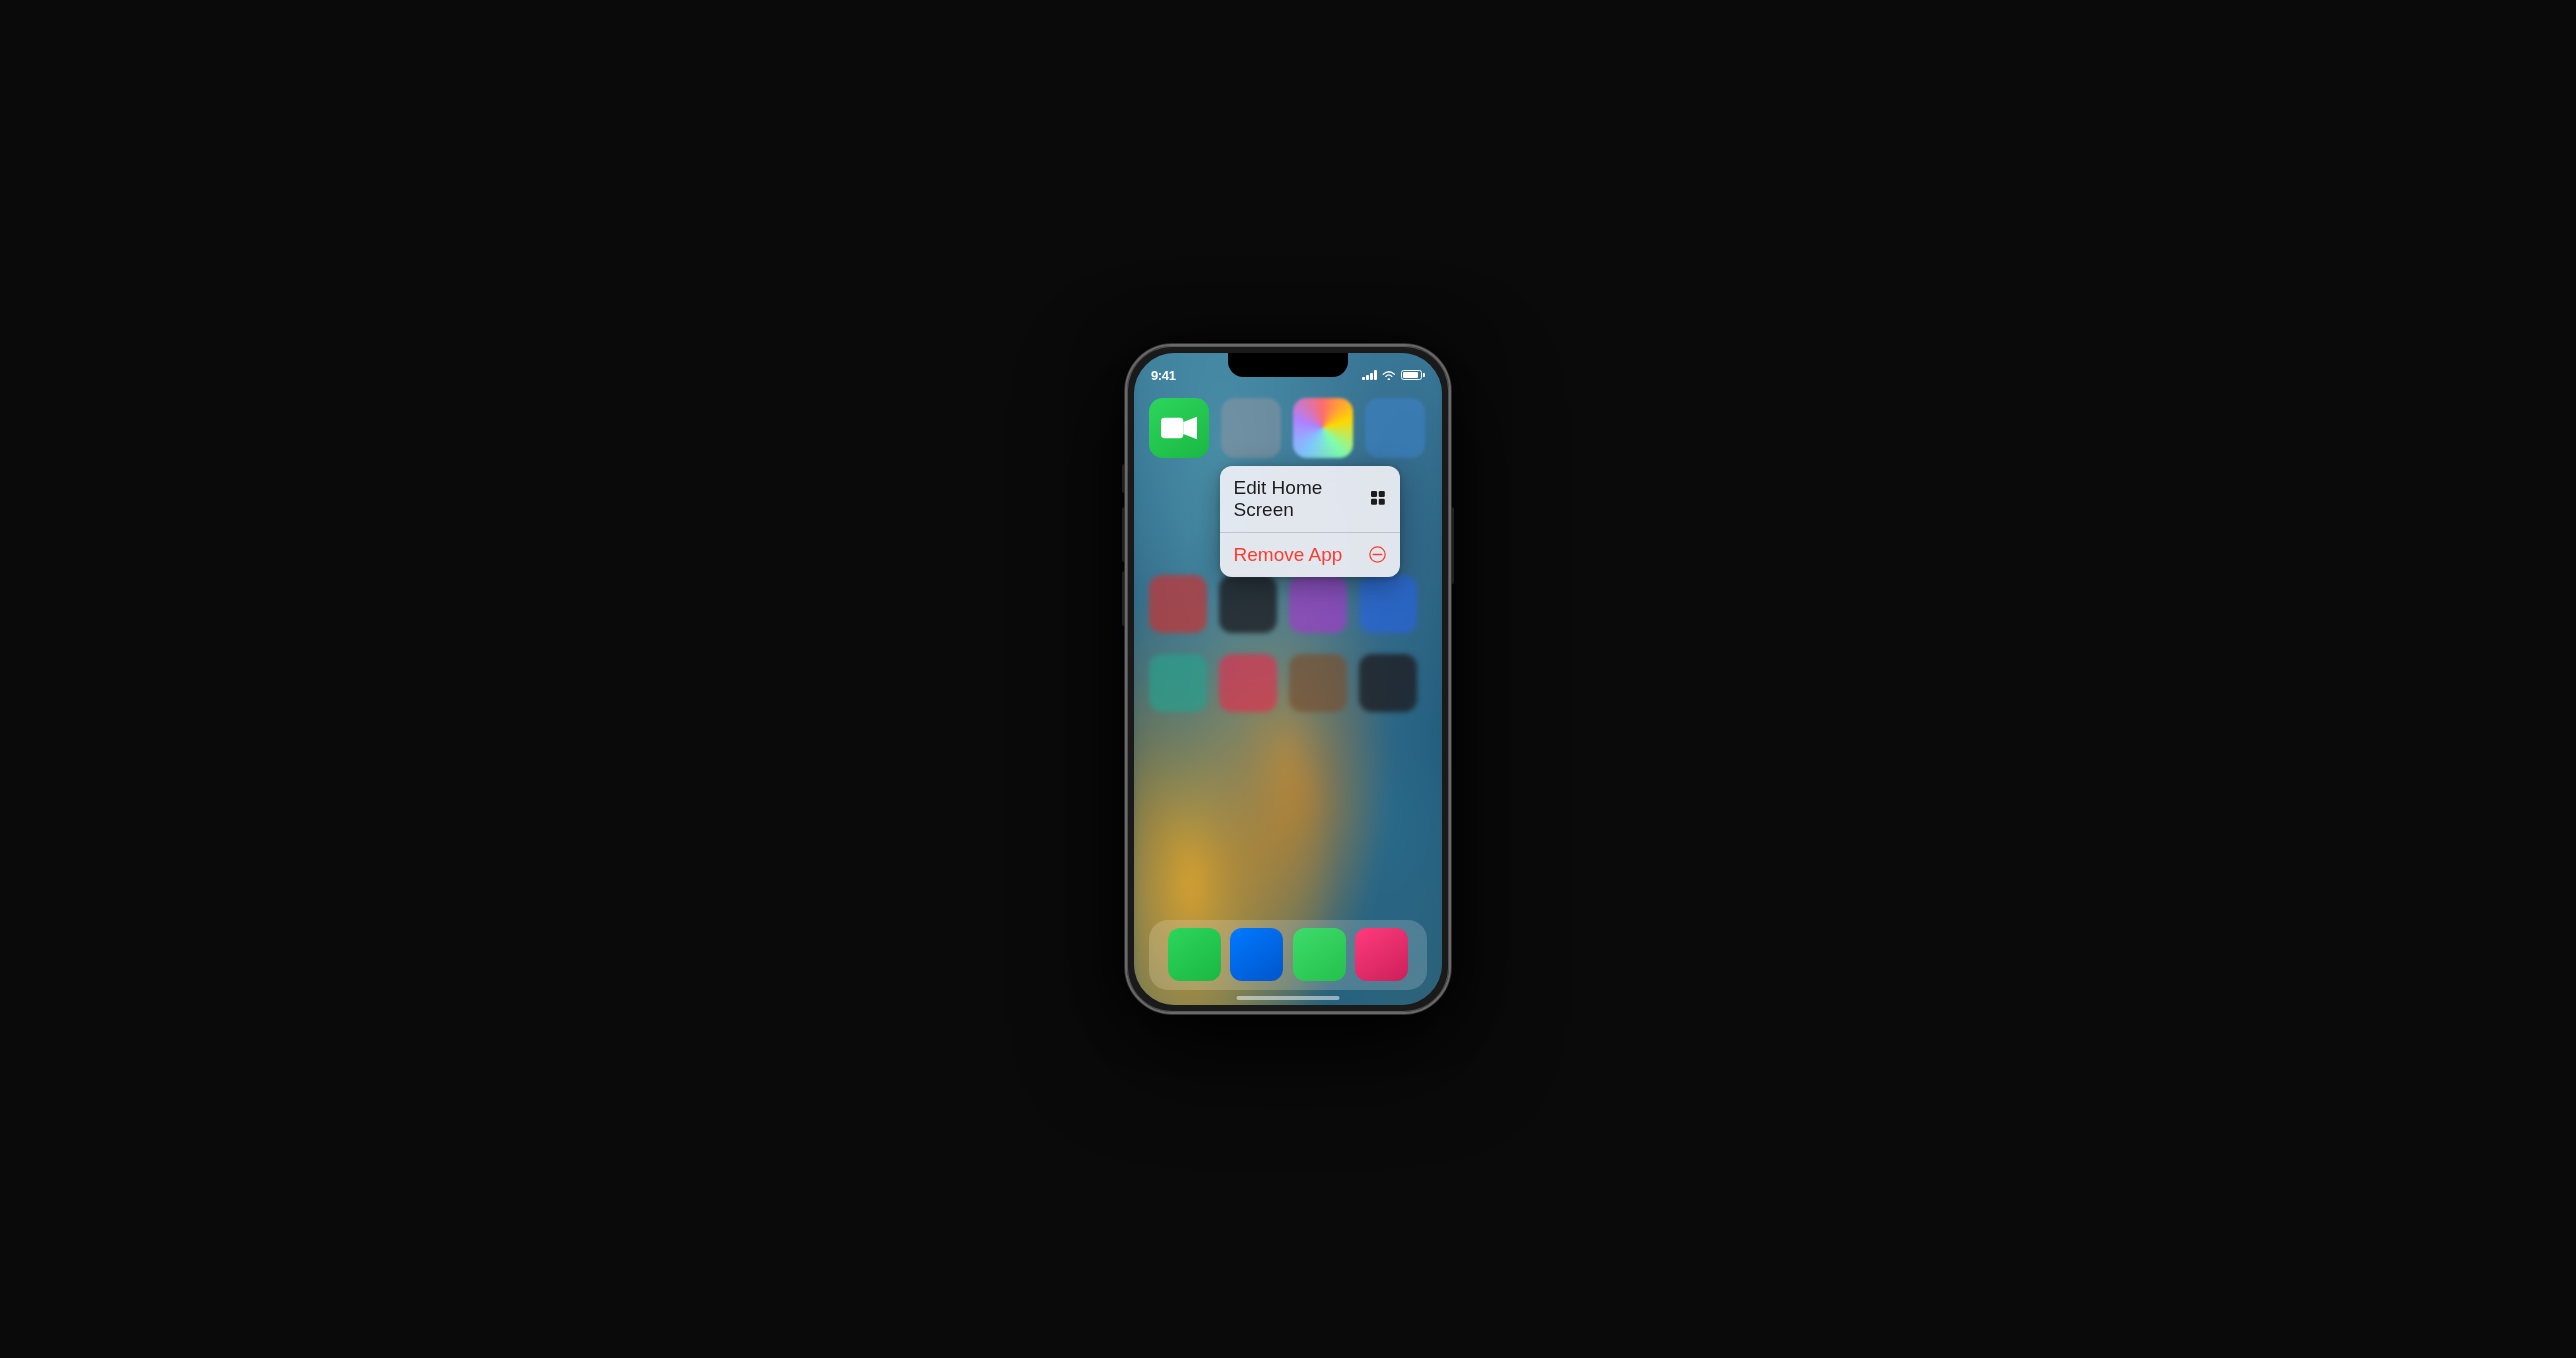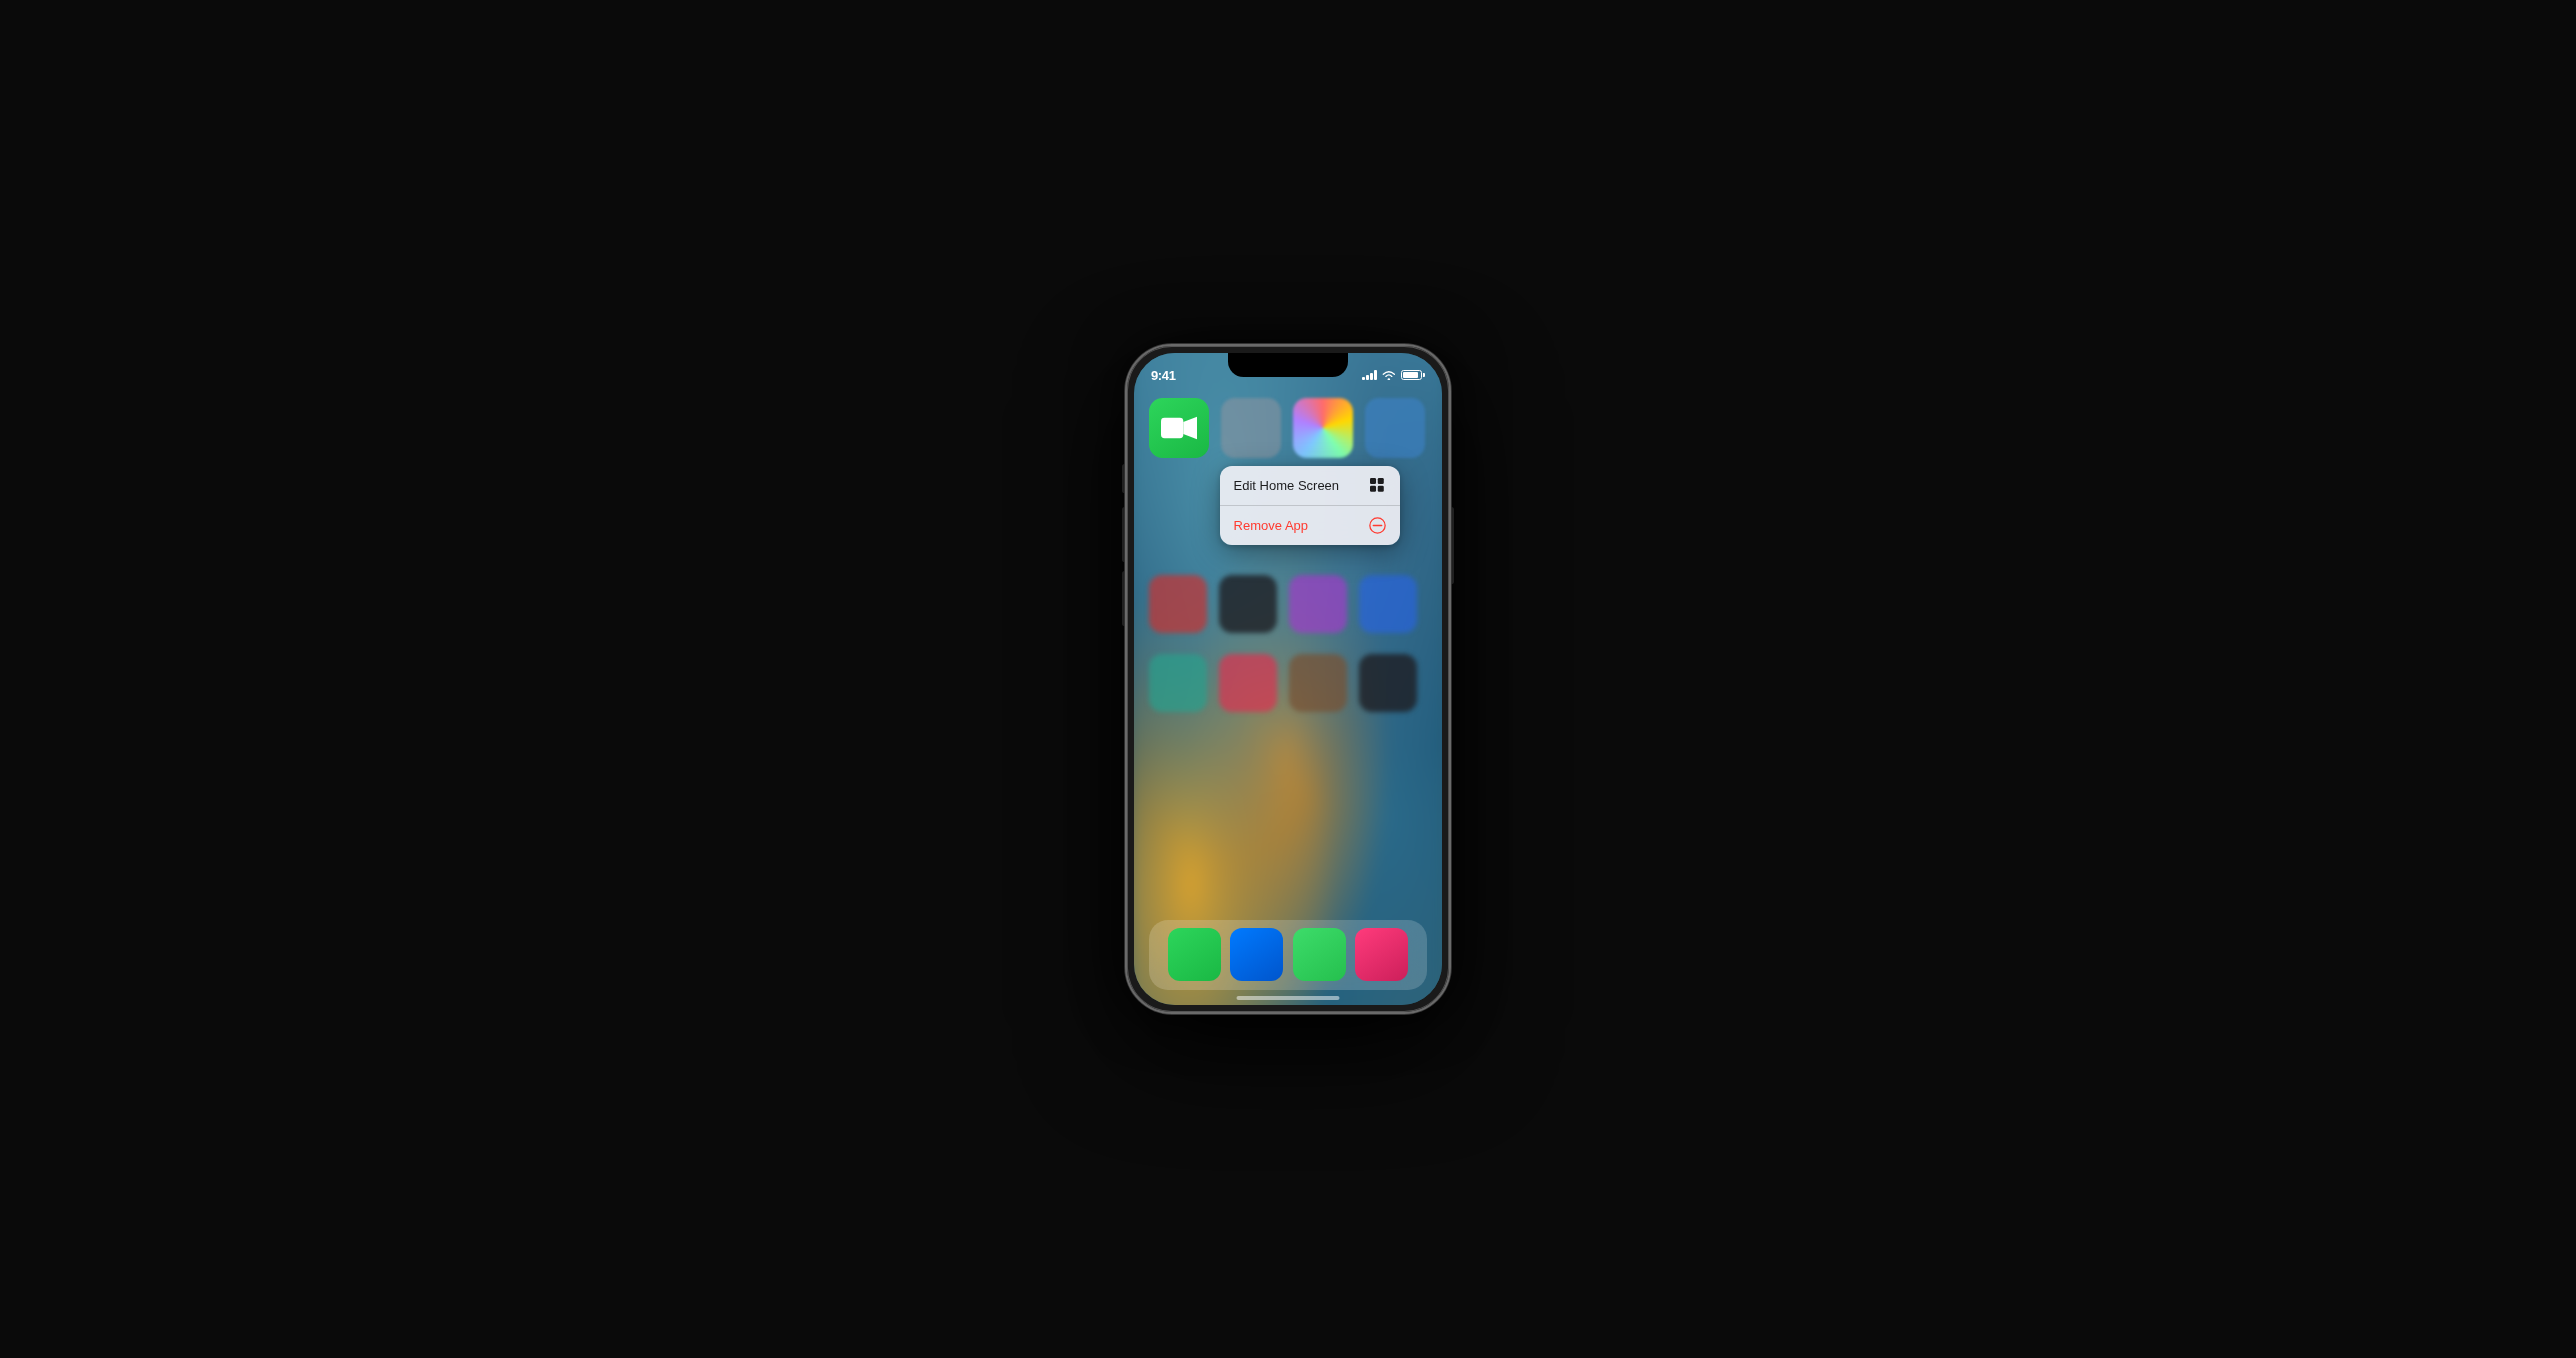--- a/index.html
+++ b/index.html
@@ -249,21 +249,21 @@
       padding: 11px 13.7px;
       cursor: pointer;
     }
 
     .context-menu-item:first-child {
       border-bottom: 0.4px solid rgba(0,0,0,0.15);
     }
 
     .context-menu-item-text {
       font-family: -apple-system, 'SF Pro Text', sans-serif;
-      font-size: 13px;
+      font-size: 19px;
       font-weight: 400;
       color: #1c1c1e;
     }
 
     .context-menu-item-text.red {
       color: #ff3b30;
     }
 
     .context-menu-icon {
       width: 17px;

